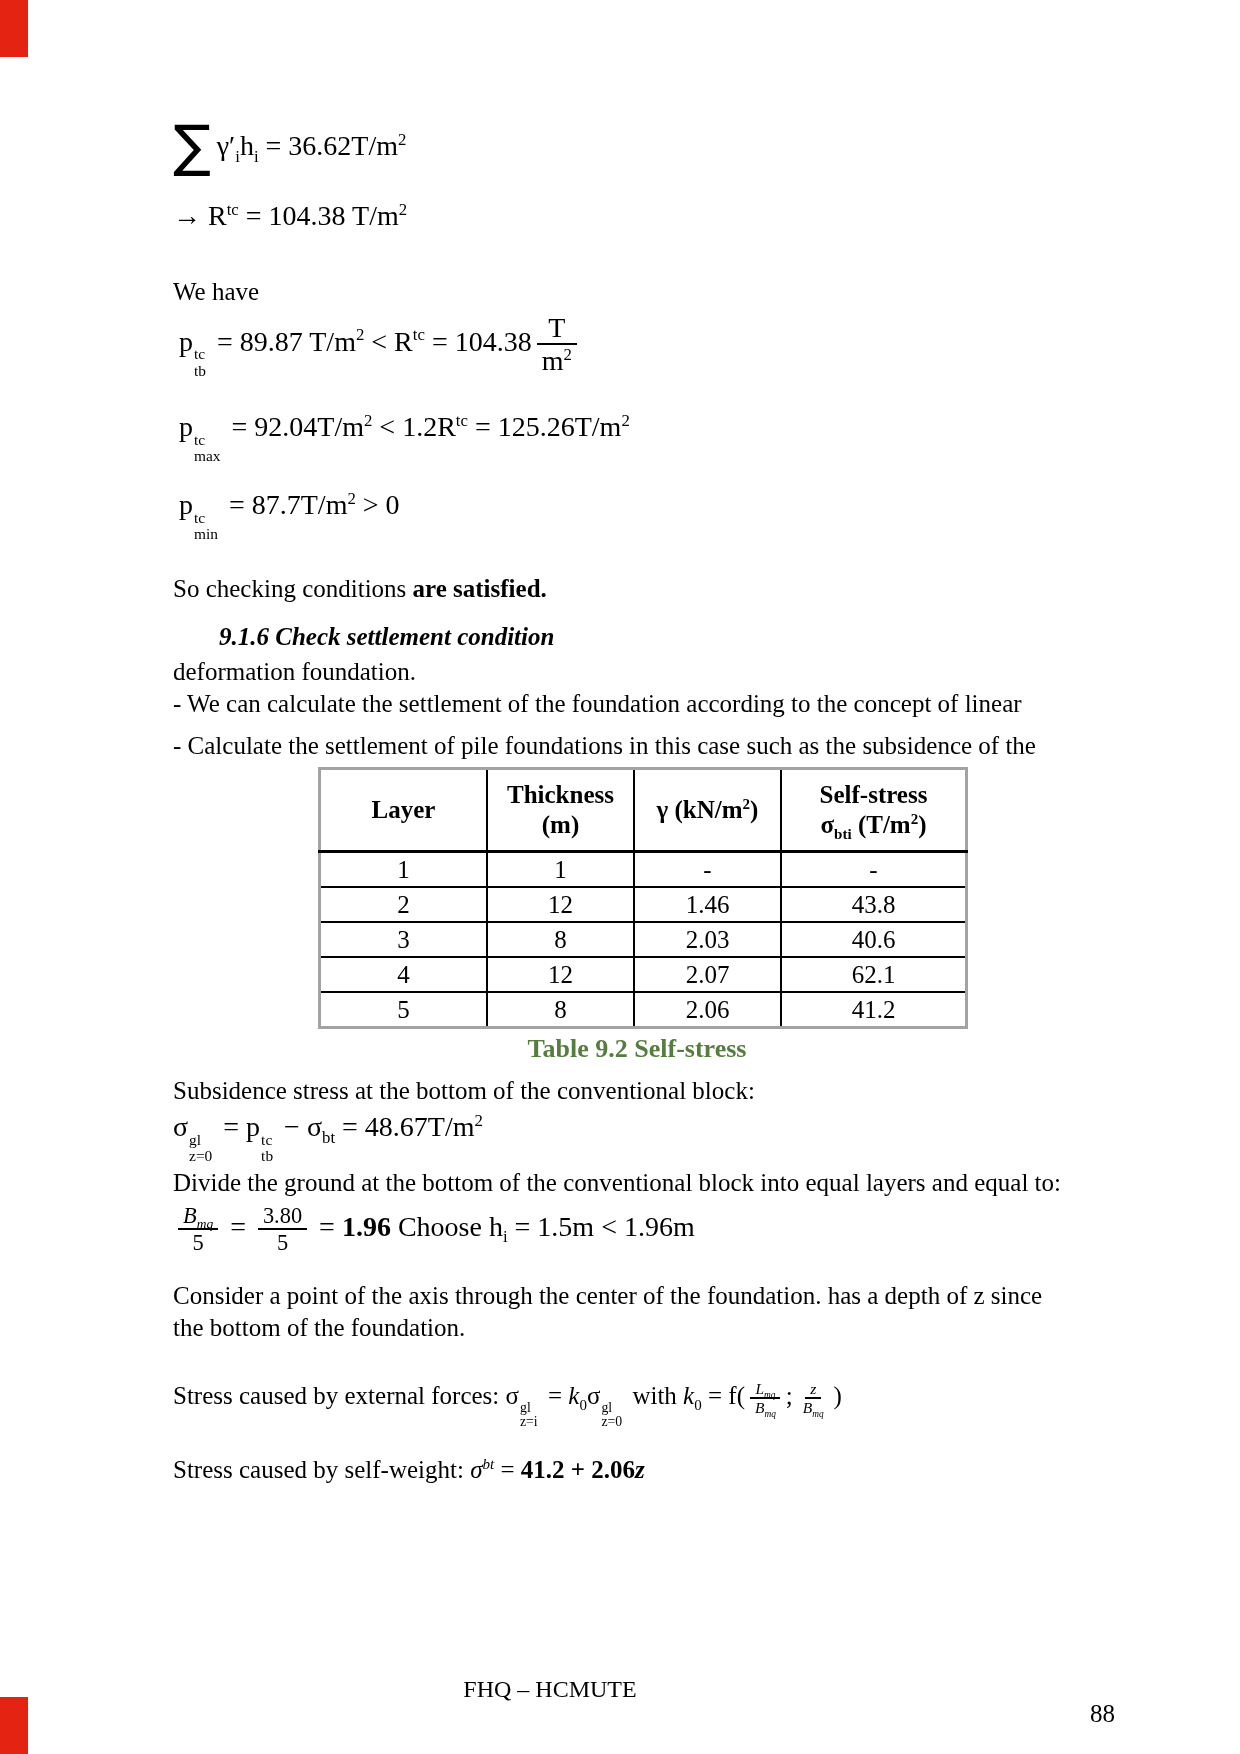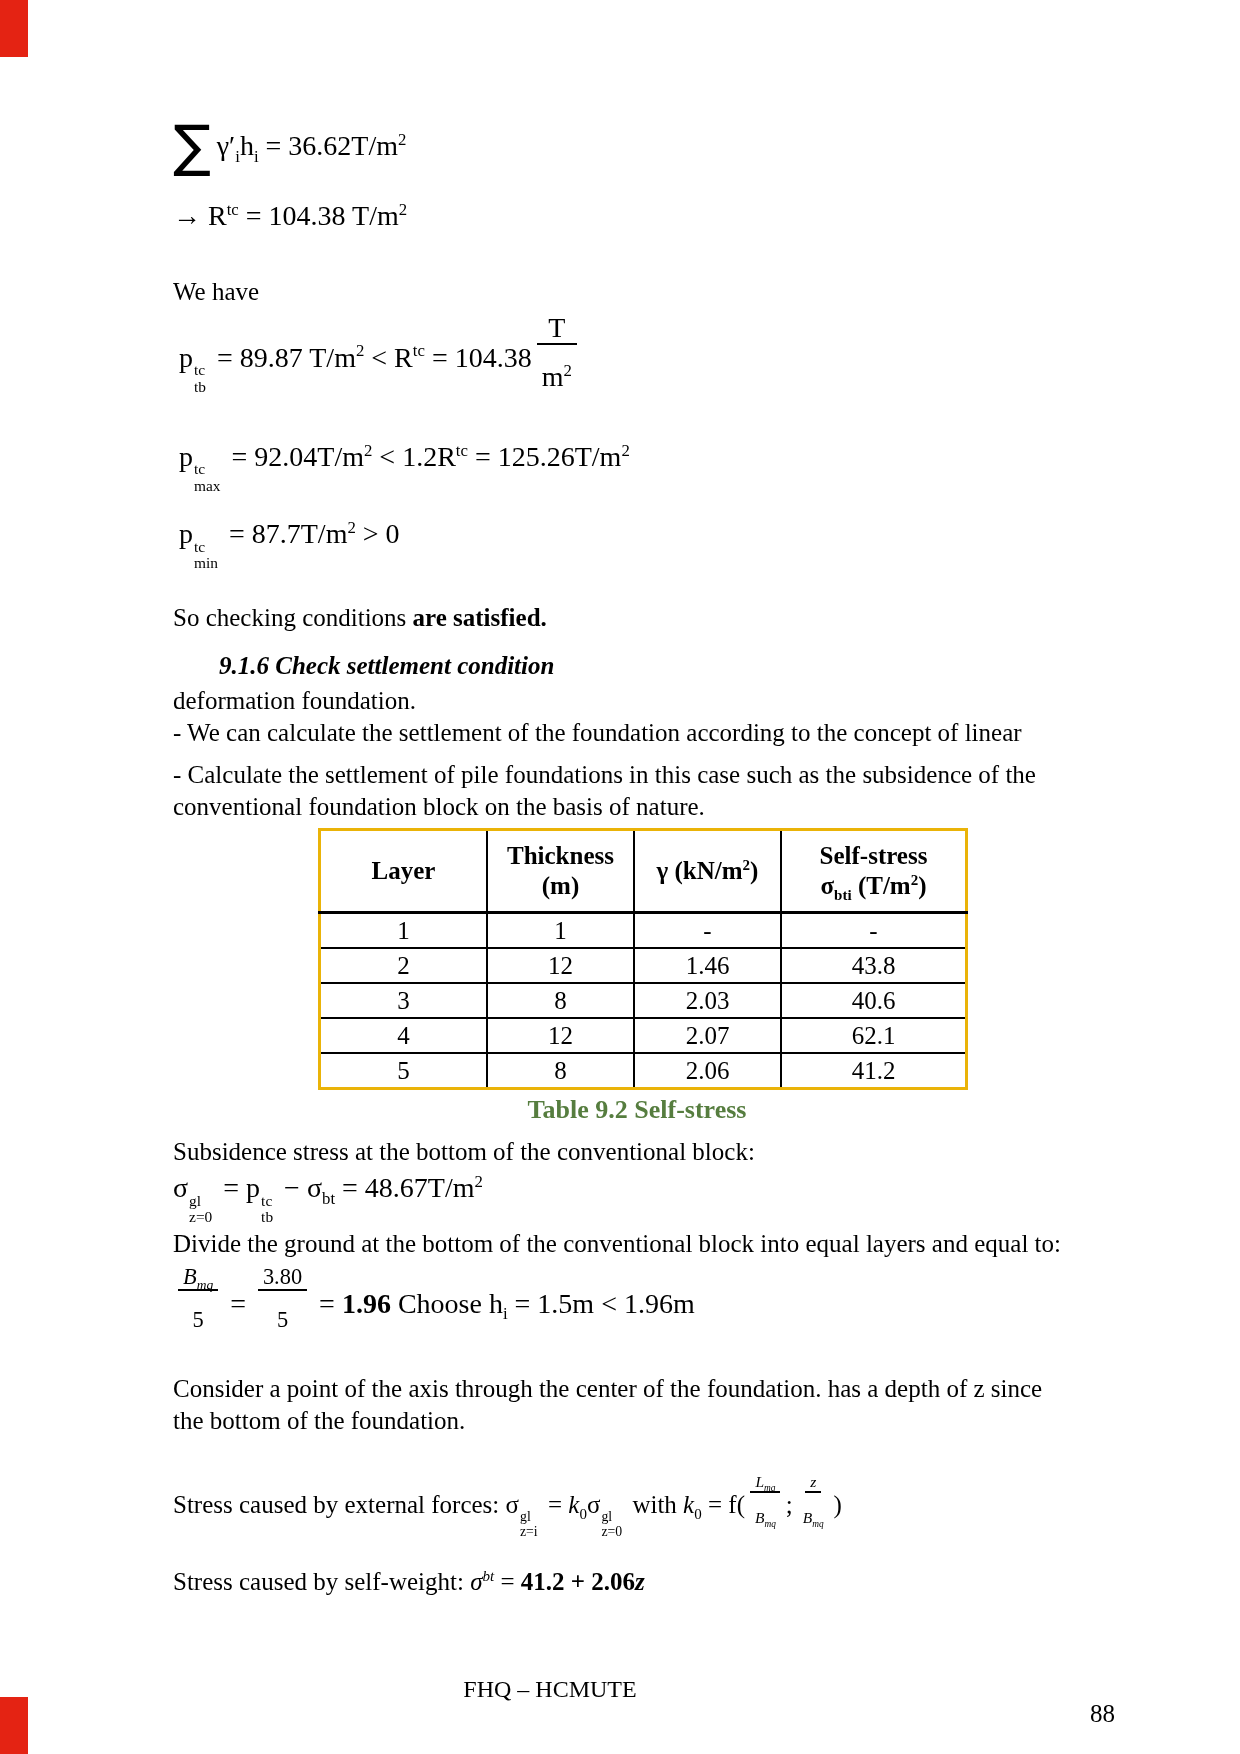--- a/index.html
+++ b/index.html
@@ -25,36 +25,36 @@
   .tk-sub{vertical-align:sub;font-size:0.6em;line-height:0;}
   .tk-supi{vertical-align:super;font-size:0.6em;line-height:0;font-style:italic;}
   .tk-subi{vertical-align:sub;font-size:0.6em;line-height:0;font-style:italic;}
   .tk-bsup{vertical-align:super;font-size:0.6em;line-height:0;font-weight:bold;}
   .tk-bsub{vertical-align:sub;font-size:0.6em;line-height:0;font-weight:bold;}
   .stack{display:inline-flex;flex-direction:column;font-size:0.55em;line-height:1.08;
          vertical-align:-0.55em;text-align:left;margin:0 4px 0 1px;}
   .frac{display:inline-flex;flex-direction:column;vertical-align:middle;text-align:center;
         line-height:1.12;margin:0 5px;}
   .frac-top{border-bottom:2px solid #000;padding:0 5px;}
-  .frac-bot{padding:16px 5px;}
+  .frac-bot{padding:0 5px;}
   
   .f-rtc{margin-top:24px;}
   .p-wehave{margin-top:42px;}
   .f-ptb{margin-top:4px;}
   .f-pmax{margin-top:30px;}
   .f-pmin{margin-top:22px;}
   .p-so{margin-top:30px;}
   .p-heading{margin-top:16px;margin-left:46px;font-weight:bold;font-style:italic;}
   .p-wecan{margin-top:3px;}
   .p-calc{margin-top:10px;}
   .selfstress-table{border-collapse:collapse;margin-top:5px;margin-left:145px;
         font-size:25px;table-layout:fixed;}
   .selfstress-table th,.selfstress-table td{border:2px solid #000;text-align:center;
         vertical-align:middle;padding:0;}
-  .selfstress-table{border:3px solid #eab308;}
+  .selfstress-table{border:3px solid #a3a3a3;}
   .selfstress-table th{height:80px;font-weight:bold;border-bottom:3px solid #000;line-height:1.2;}
   .selfstress-table td{height:33px;line-height:1;}
   .col-layer{width:165px;}
   .col-thickness{width:145px;}
   .col-gamma{width:145px;}
   .col-selfstress{width:183px;}
   .table-caption{margin-top:3px;margin-left:145px;width:638px;text-align:center;
         font-weight:bold;font-size:26px;}
   .p-subsidence{margin-top:10px;}
   .f-sigma{margin-top:2px;}
@@ -109,21 +109,20 @@
 
     <div class="line p-heading">9.1.6 Check settlement condition</div>
 
     <div class="p-wecan">
       <div class="line">deformation foundation.</div>
       <div class="line">- We can calculate the settlement of the foundation according to the concept of linear</div>
     </div>
 
     <div class="p-calc">
       <div class="line">- Calculate the settlement of pile foundations in this case such as the subsidence of the</div>
-      <div class="line">conventional foundation block on the basis of nature.</div>
     </div>
 
     <table class="selfstress-table">
       <thead>
         <tr>
           <th class="col-layer"><span class="tk-b">Layer</span></th>
           <th class="col-thickness"><span class="tk-b">Thickness</span><br><span class="tk-b">(m)</span></th>
           <th class="col-gamma"><span class="tk-b">γ (kN/m</span><span class="tk-bsup">2</span><span class="tk-b">)</span></th>
           <th class="col-selfstress"><span class="tk-b">Self-stress</span><br><span class="tk-b">σ</span><span class="tk-bsub">bti</span><span class="tk-b"> (T/m</span><span class="tk-bsup">2</span><span class="tk-b">)</span></th>
         </tr>

